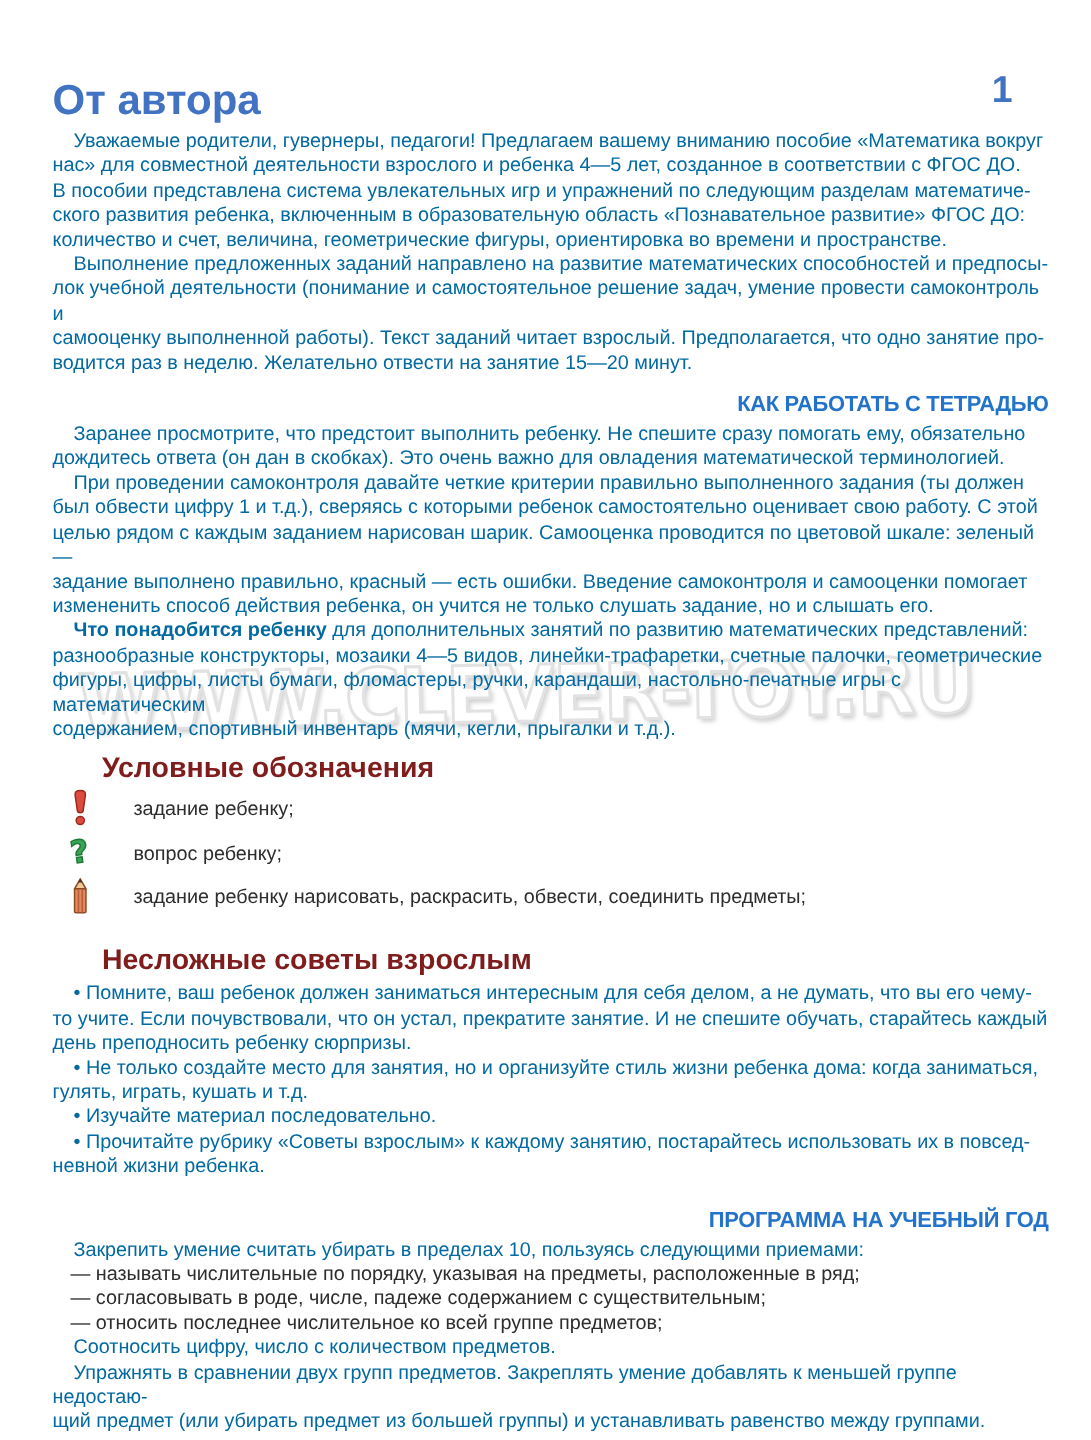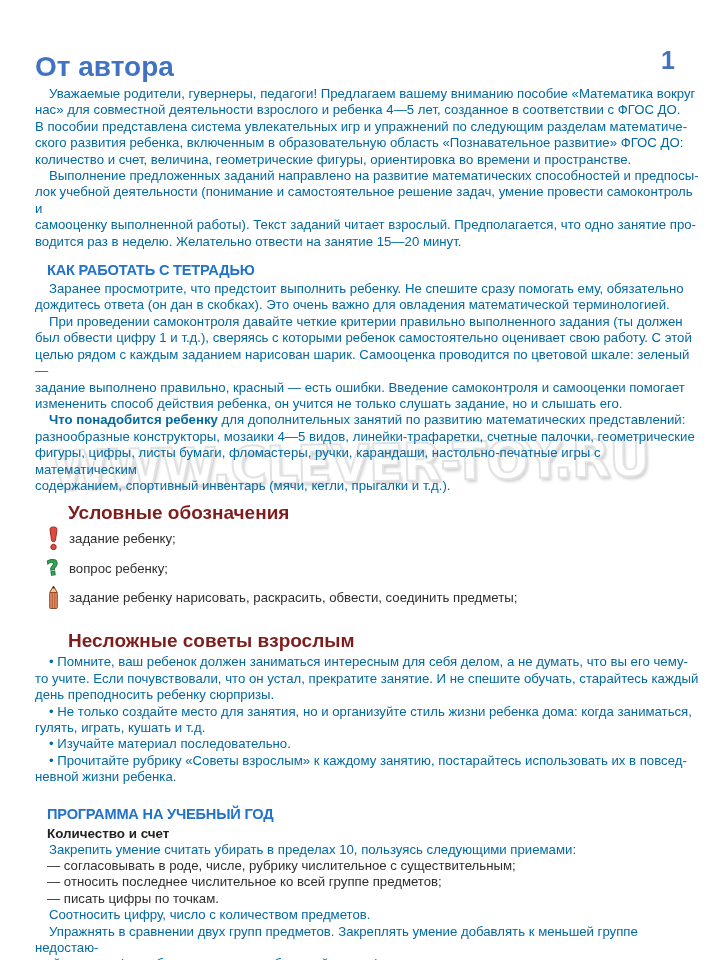--- a/index.html
+++ b/index.html
@@ -19,28 +19,28 @@
   .title-row { position:relative; height:30px; margin-bottom:4px; }
   h1 { margin:0; font-size:28px; line-height:30px; font-weight:bold; color:#4173c2; }
   .pagenum { position:absolute; right:24px; top:-6px; font-size:25px; font-weight:bold; color:#4173c2; }
   p.para {
     margin:0; font-size:13.2px; line-height:16.4px; color:#0369a1;
     white-space:pre-line; text-indent:14px;
   }
   p.para b { font-weight:bold; }
   h2 {
     margin:12px 0 3px 12px; font-size:14.6px; font-weight:bold;
-    color:#2273c9; letter-spacing:-0.2px;
+    color:#2273c9; letter-spacing:-0.2px;text-align:right;
   }
   h2.program { margin-top:20px; }
   h3 { margin:8px 0 2px 33px; font-size:19px; font-weight:bold; color:#7f1d1d; }
   h3.tips { margin-top:20px; }
   .legend-row {
     display:flex; align-items:center; margin:0 0 6.5px 6px; min-height:17px;
-    font-size:13.2px; color:#2d2d2d;
+    font-size:13.2px; color:#2d2d2d;gap:20px;
   }
   .licon { flex:0 0 24px; width:24px; display:flex; justify-content:center; align-items:center; }
   .legend-label { margin-left:4px; }
   .quest {
     font-family:"DejaVu Sans", sans-serif; font-size:21px; font-weight:bold; line-height:1;
     color:#3aa356; -webkit-text-stroke:1px #1d7a39; transform:rotate(-8deg); display:inline-block;
   }
   .balloon-svg { margin-bottom:-20px; }
   .subhead-bold { margin:4px 0 1px 12px; font-size:13.4px; font-weight:bold; color:#222222; }
   p.dash { margin:0 0 0 12px; font-size:13.2px; line-height:16.4px; color:#2d2d2d; }
@@ -123,23 +123,22 @@
     <p class="para">• Помните, ваш ребенок должен заниматься интересным для себя делом, а не думать, что вы его чему-
 то учите. Если почувствовали, что он устал, прекратите занятие. И не спешите обучать, старайтесь каждый
 день преподносить ребенку сюрпризы.</p>
     <p class="para">• Не только создайте место для занятия, но и организуйте стиль жизни ребенка дома: когда заниматься,
 гулять, играть, кушать и т.д.</p>
     <p class="para">• Изучайте материал последовательно.</p>
     <p class="para">• Прочитайте рубрику «Советы взрослым» к каждому занятию, постарайтесь использовать их в повсед-
 невной жизни ребенка.</p>
 
     <h2 class="program">ПРОГРАММА НА УЧЕБНЫЙ ГОД</h2>
-    <p class="subhead-bold">Количество и счет</p>
     <p class="para">Закрепить умение считать убирать в пределах 10, пользуясь следующими приемами:</p>
-    <p class="dash">— согласовывать в роде, числе, рубрику числительное с существительным;</p>
+    <p class="dash">— называть числительные по порядку, указывая на предметы, расположенные в ряд;</p>
+    <p class="dash">— согласовывать в роде, числе, падеже содержанием с существительным;</p>
     <p class="dash">— относить последнее числительное ко всей группе предметов;</p>
-    <p class="dash">— писать цифры по точкам.</p>
     <p class="para">Соотносить цифру, число с количеством предметов.</p>
     <p class="para">Упражнять в сравнении двух групп предметов. Закреплять умение добавлять к меньшей группе недостаю-
 щий предмет (или убирать предмет из большей группы) и устанавливать равенство между группами.</p>
 
   </div>
 </div>
 
 </body></html>

